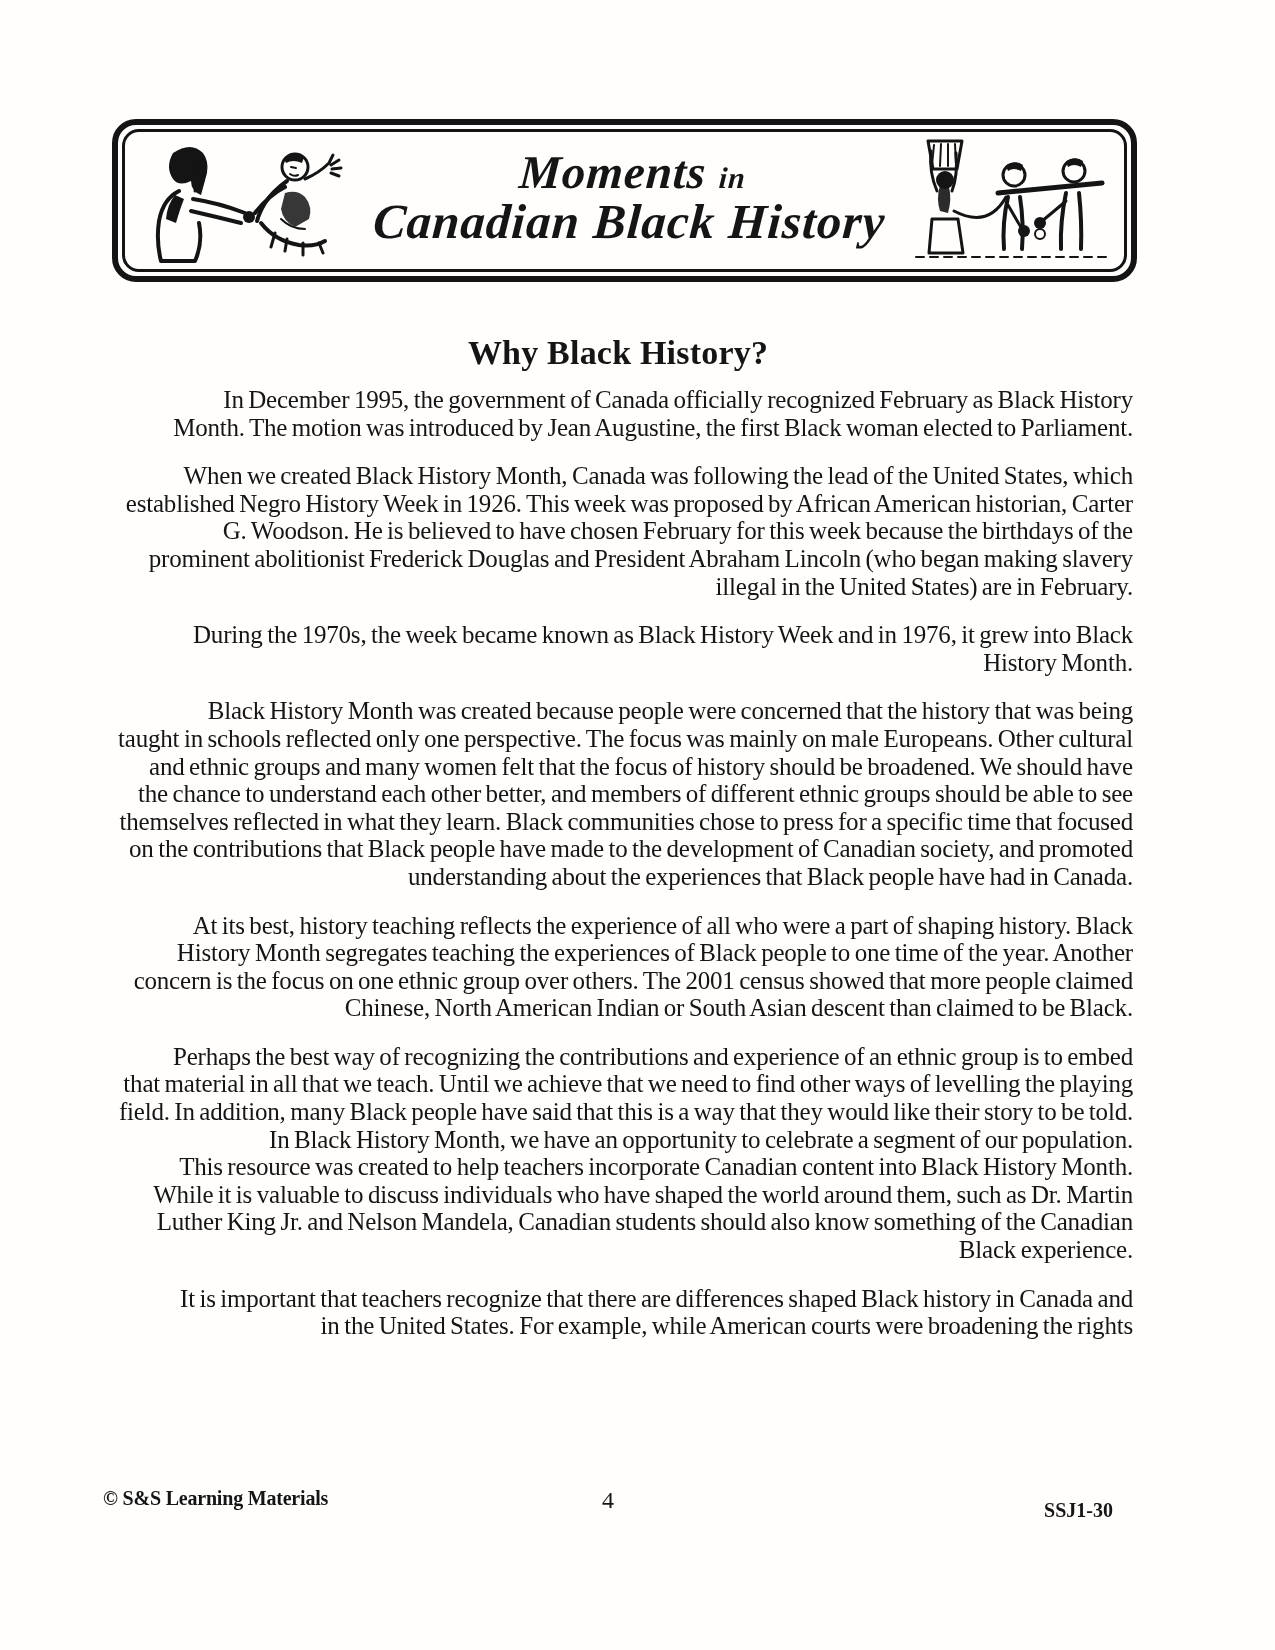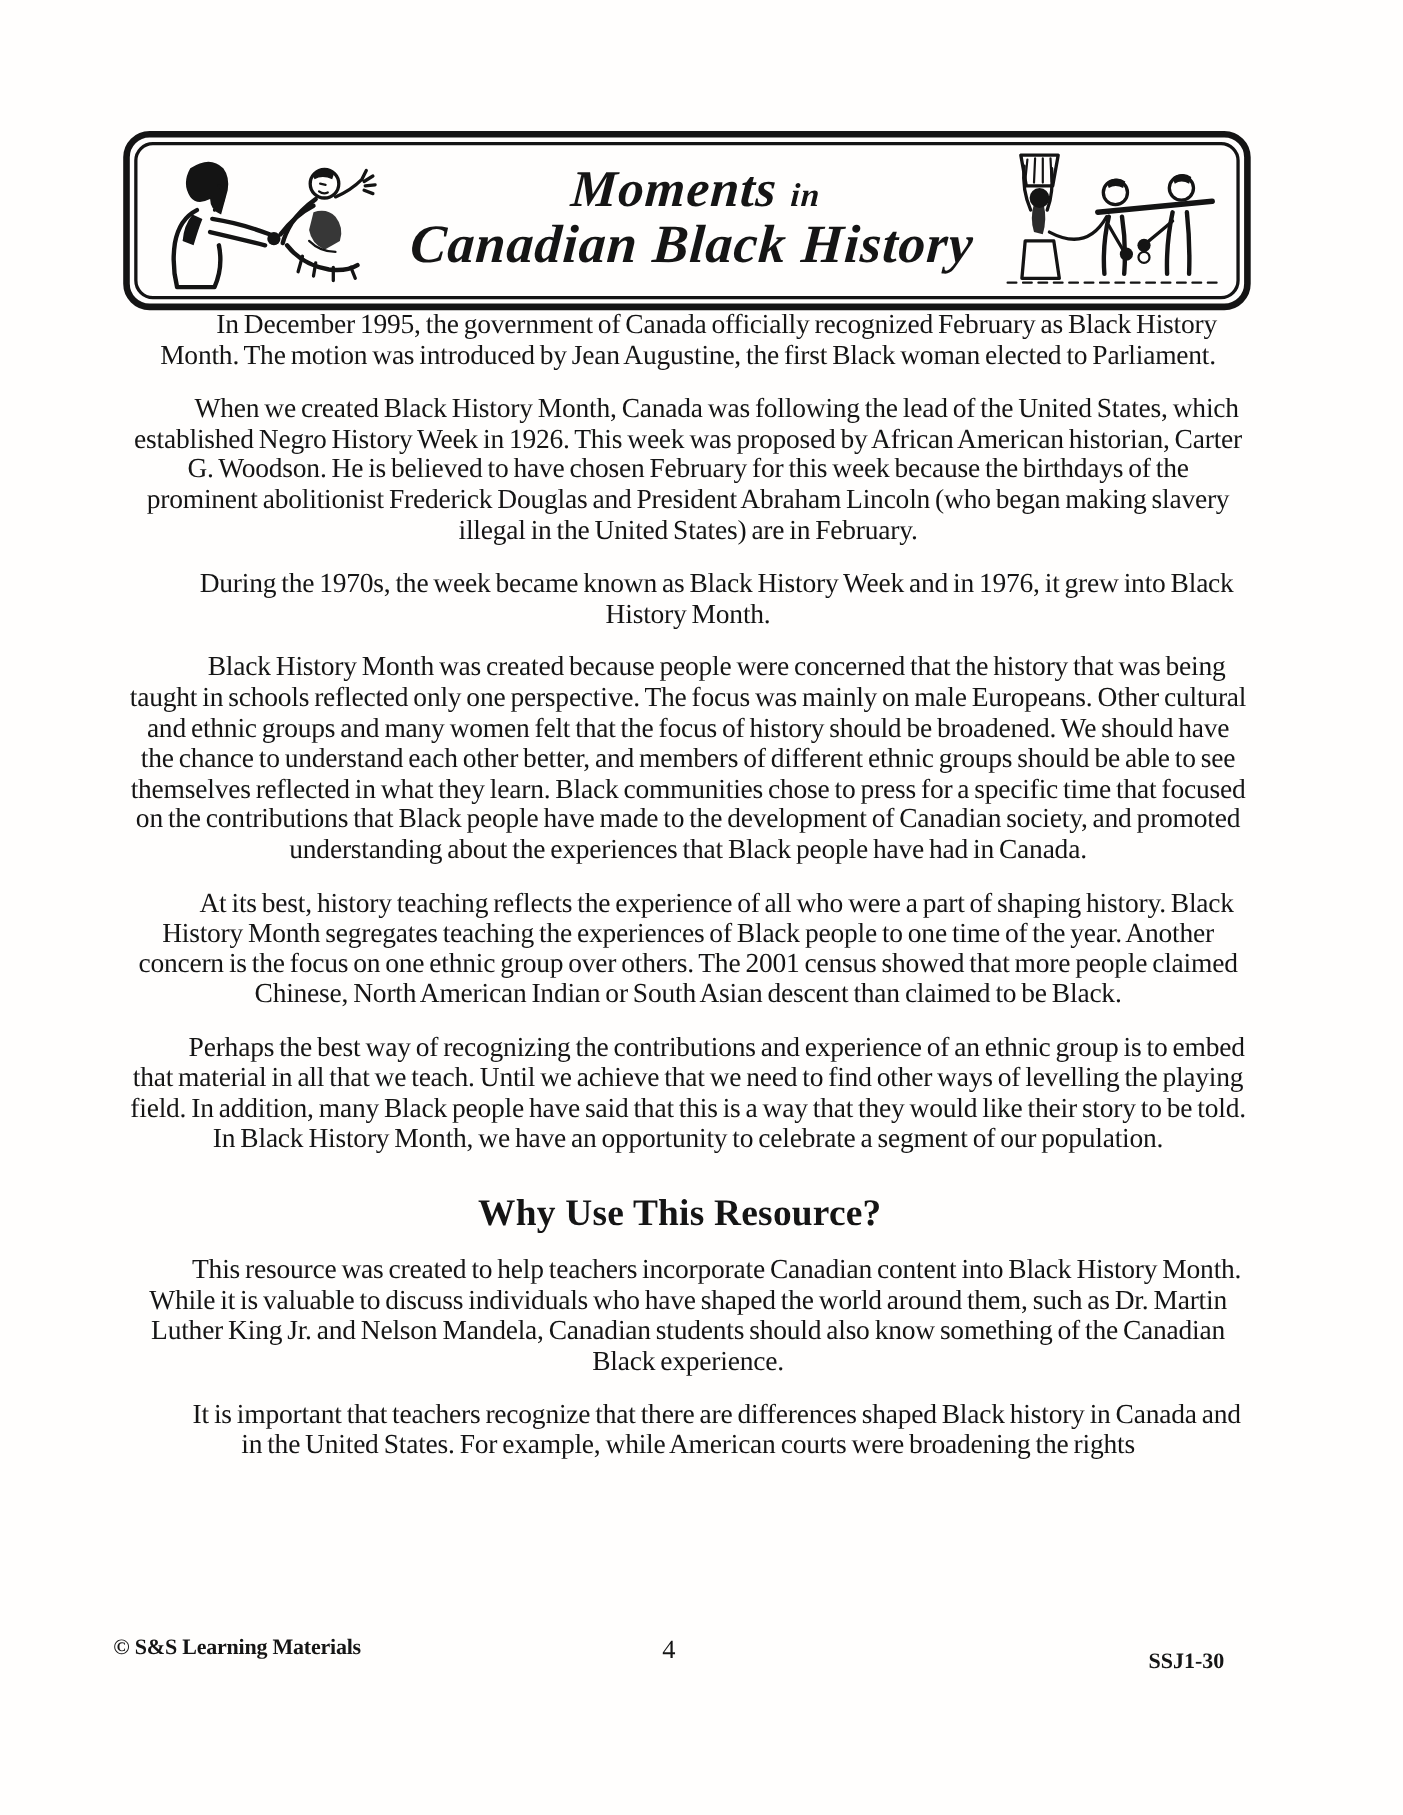--- a/index.html
+++ b/index.html
@@ -70,21 +70,21 @@
   }
   .heading-1 { margin-top: 52px; margin-bottom: 14px; }
   .heading-2 { margin-top: 36px; margin-bottom: 18px; }
   .content p {
     margin: 21px 0 0 15px;
     font-size: 25px;
     line-height: 27.6px;
     text-indent: 52px;
     letter-spacing: -0.2px;
     word-spacing: -1.5px;
-    text-align: center;
+    text-align: right;
   }
   .content p.first-after-heading { margin-top: 0; }
 
   
   .footer {
     position: absolute;
     left: 103px;
     top: 1487px;
     width: 1020px;
     display: flex;
@@ -188,29 +188,29 @@
         <circle class="ln" stroke-width="2" cx="138" cy="99" r="5"></circle>
 
         <path class="ln" stroke-width="2" stroke-dasharray="8 6" d="M14 122 H206"></path>
       </svg>
 
     </div>
   </div>
 
   <div class="content">
 
+    <h1 class="section-heading heading-1">Why Black History?</h1>
 
     <p class="first-after-heading">In December 1995, the government of Canada officially recognized February as Black History Month.  The motion was introduced by Jean Augustine, the first Black woman elected to Parliament.</p>
     <p>When we created Black History Month, Canada was following the lead of the United States, which established Negro History Week in 1926.  This week was proposed by African American historian, Carter G. Woodson.  He is believed to have chosen February for this week because the birthdays of the prominent abolitionist Frederick Douglas and President Abraham Lincoln (who began making slavery illegal in the United States) are in February.</p>
     <p>During the 1970s, the week became known as Black History Week and in 1976, it grew into Black History Month.</p>
     <p>Black History Month was created because people were concerned that the history that was being taught in schools reflected only one perspective.  The focus was mainly on male Europeans.  Other cultural and ethnic groups and many women felt that the focus of history should be broadened.  We should have the chance to understand each other better, and members of different ethnic groups should be able to see themselves reflected in what they learn.  Black communities chose to press for a specific time that focused on the contributions that Black people have made to the development of Canadian society, and promoted understanding about the experiences that Black people have had in Canada.</p>
     <p>At its best, history teaching reflects the experience of all who were a part of shaping history.  Black History Month segregates teaching the experiences of Black people to one time of the year.  Another concern is the focus on one ethnic group over others.  The 2001 census showed that more people claimed Chinese, North American Indian or South Asian descent than claimed to be Black.</p>
     <p>Perhaps the best way of recognizing the contributions and experience of an ethnic group is to embed that material in all that we teach.  Until we achieve that we need to find other ways of levelling the playing field.  In addition, many Black people have said that this is a way that they would like their story to be told.  In Black History Month, we have an opportunity to celebrate a segment of our population.</p>
 
-    <h2 class="section-heading heading-2">Why Use This Resource?</h2>
 
     <p class="first-after-heading">This resource was created to help teachers incorporate Canadian content into Black History Month.  While it is valuable to discuss individuals who have shaped the world around them, such as Dr. Martin Luther King Jr. and Nelson Mandela, Canadian students should also know something of the Canadian Black experience.</p>
     <p>It is important that teachers recognize that there are differences shaped Black history in Canada and in the United States.  For example, while American courts were broadening the rights</p>
 
   </div>
 
   <div class="footer">
     <div class="footer-left">© S&amp;S Learning Materials</div>
     <div class="footer-center">4</div>
     <div class="footer-right">SSJ1-30</div>

